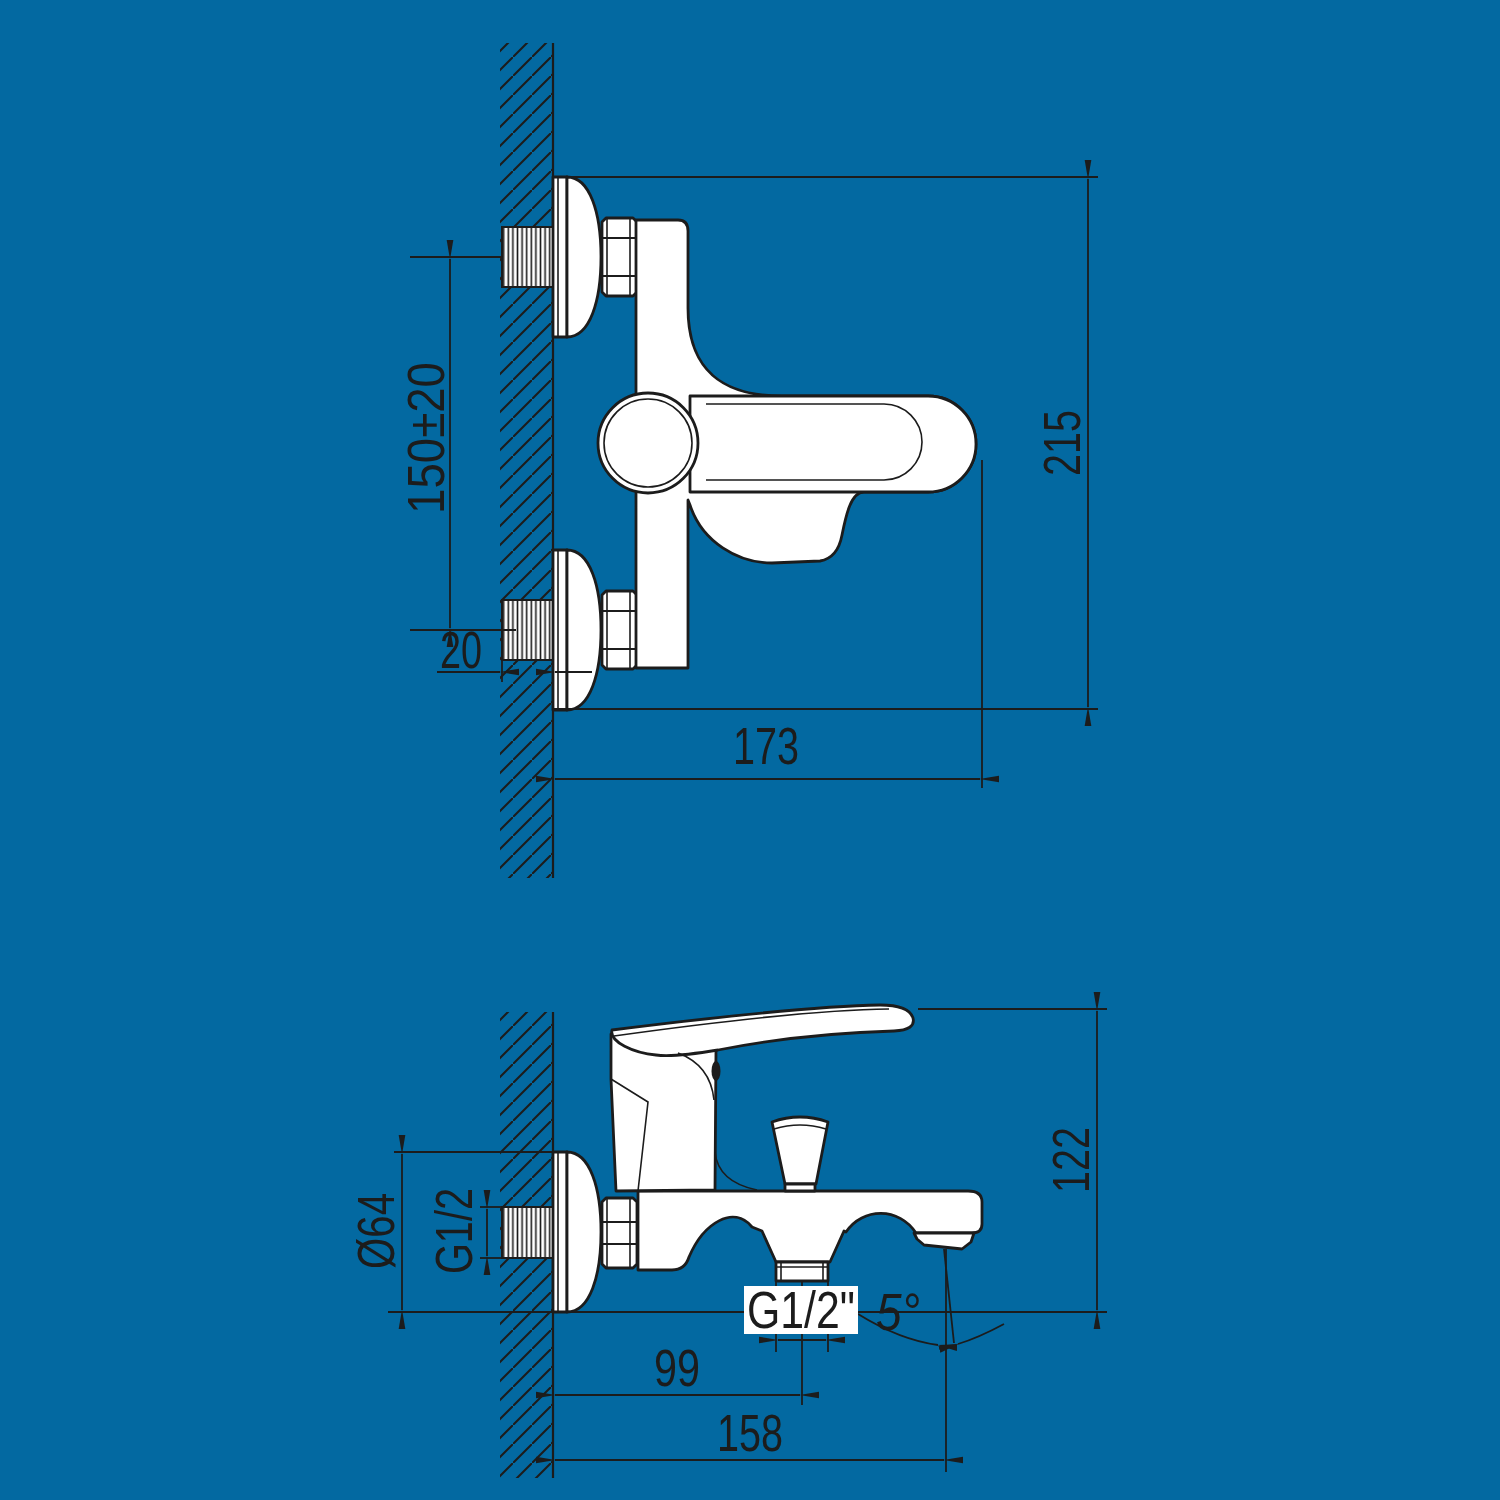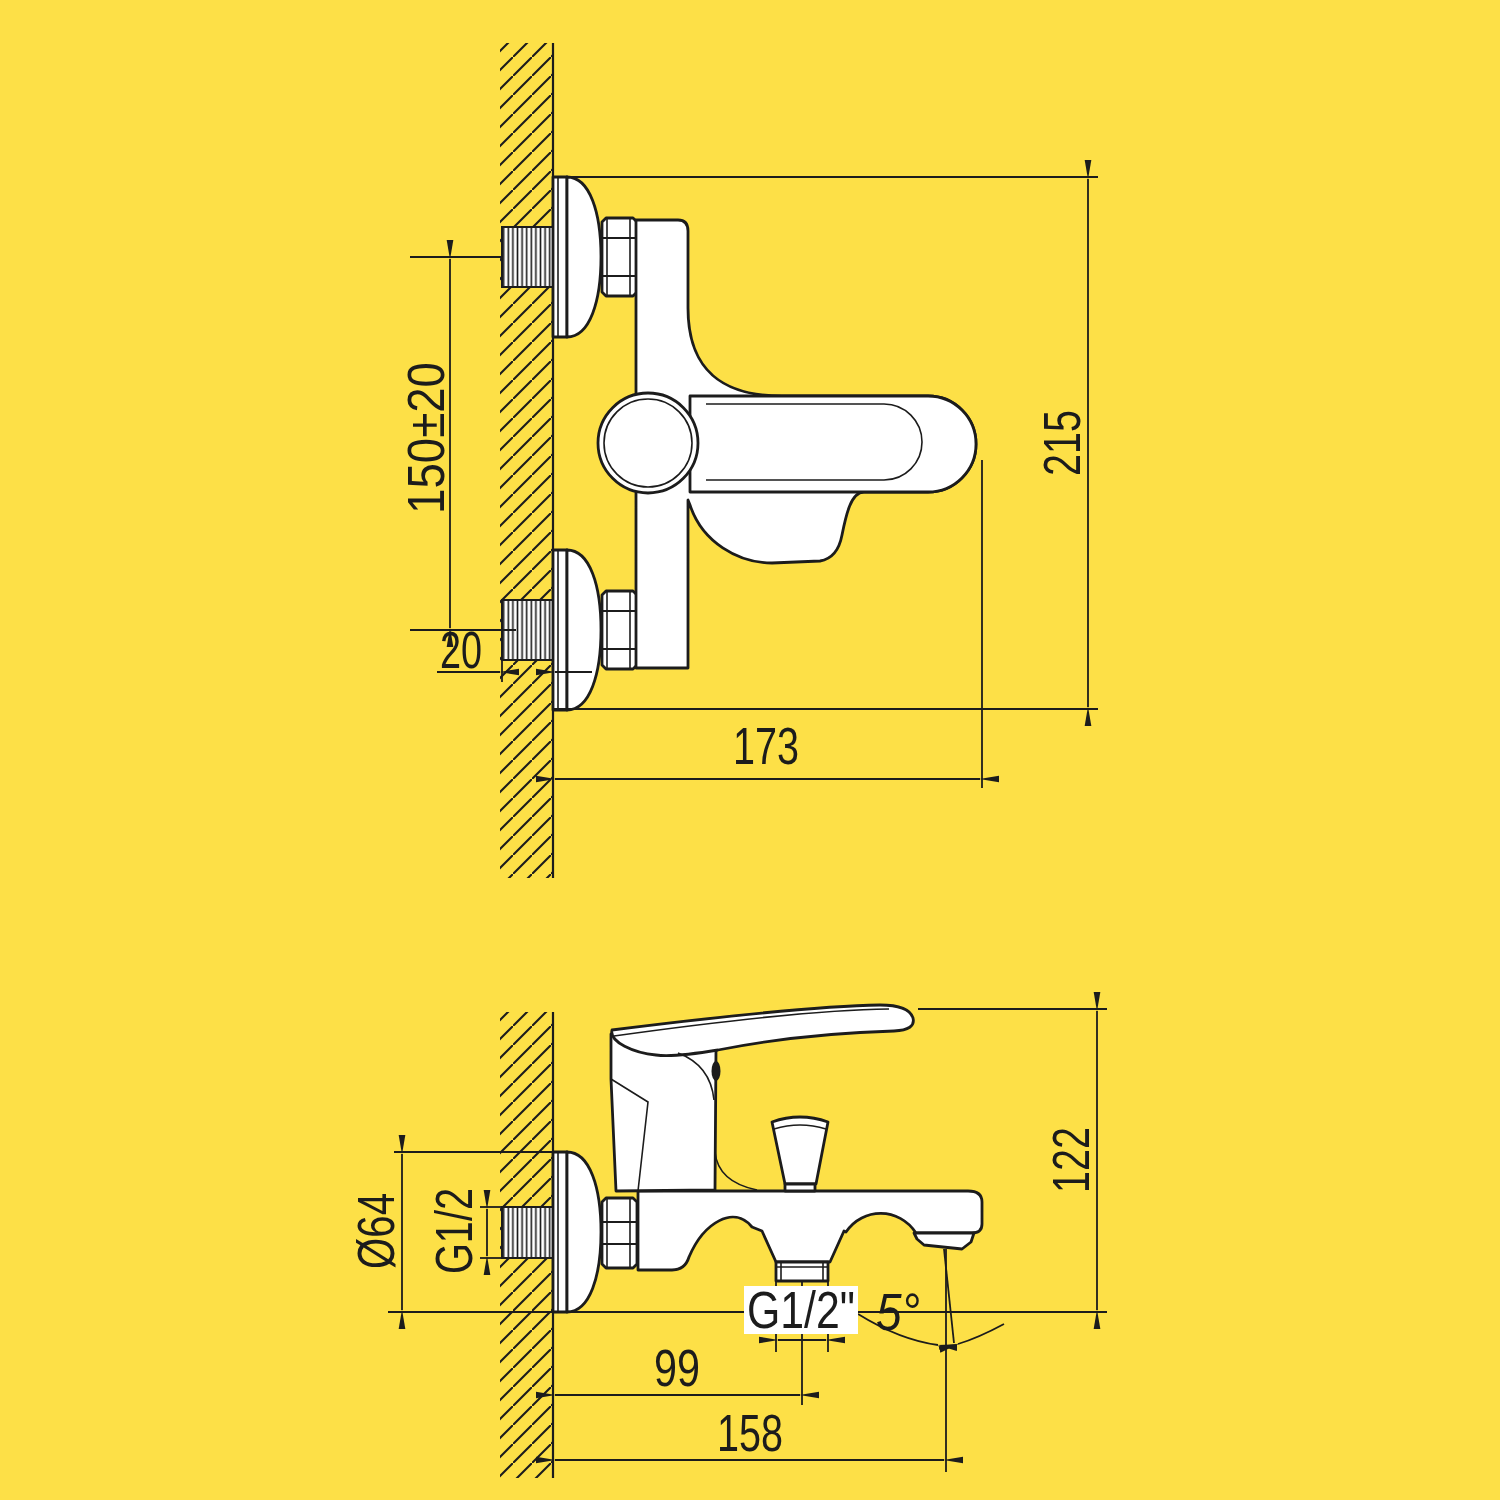--- a/index.html
+++ b/index.html
@@ -1,16 +1,16 @@
 <!DOCTYPE html>
 <html><head>
 <meta charset="utf-8">
 <style>
   html,body{margin:0;padding:0;background:#ffffff;}
-  .page{position:relative;width:1500px;height:1500px;background:#fde047;overflow:hidden;
+  .page{position:relative;width:1500px;height:1500px;background:#0369a1;overflow:hidden;
         font-family:"Liberation Sans",sans-serif;}
   svg{display:block;}
   svg text{fill:#1c1c1c;font-family:"Liberation Sans",sans-serif;font-size:52px;}
   svg text.rot{text-anchor:middle;}
   .outline{fill:#ffffff;stroke:#1c1c1c;stroke-width:2.8;stroke-linejoin:round;}
   .thin{fill:none;stroke:#1c1c1c;stroke-width:1.6;}
   .dim{fill:none;stroke:#1c1c1c;stroke-width:1.8;}
   .obj{fill:none;stroke:#1c1c1c;stroke-width:2.2;}
 </style>
 </head>

